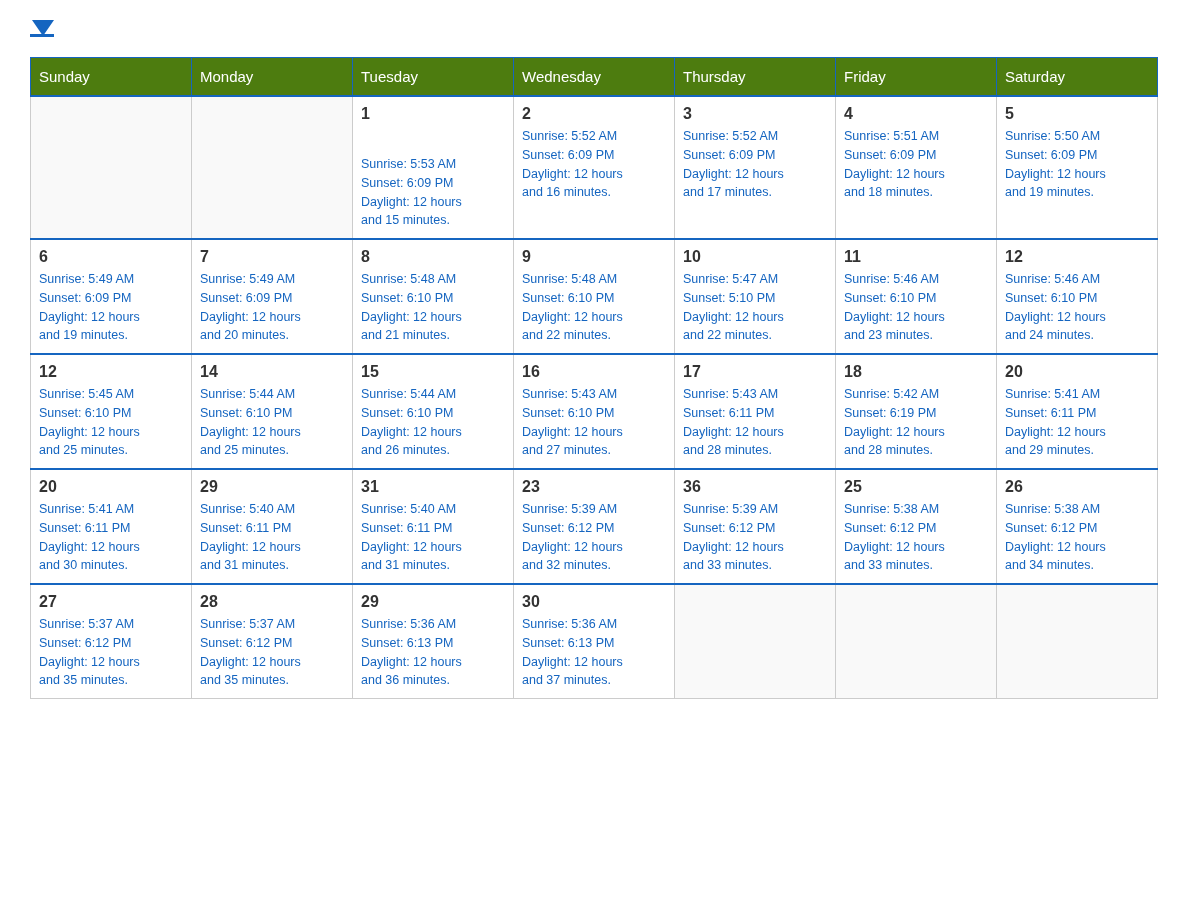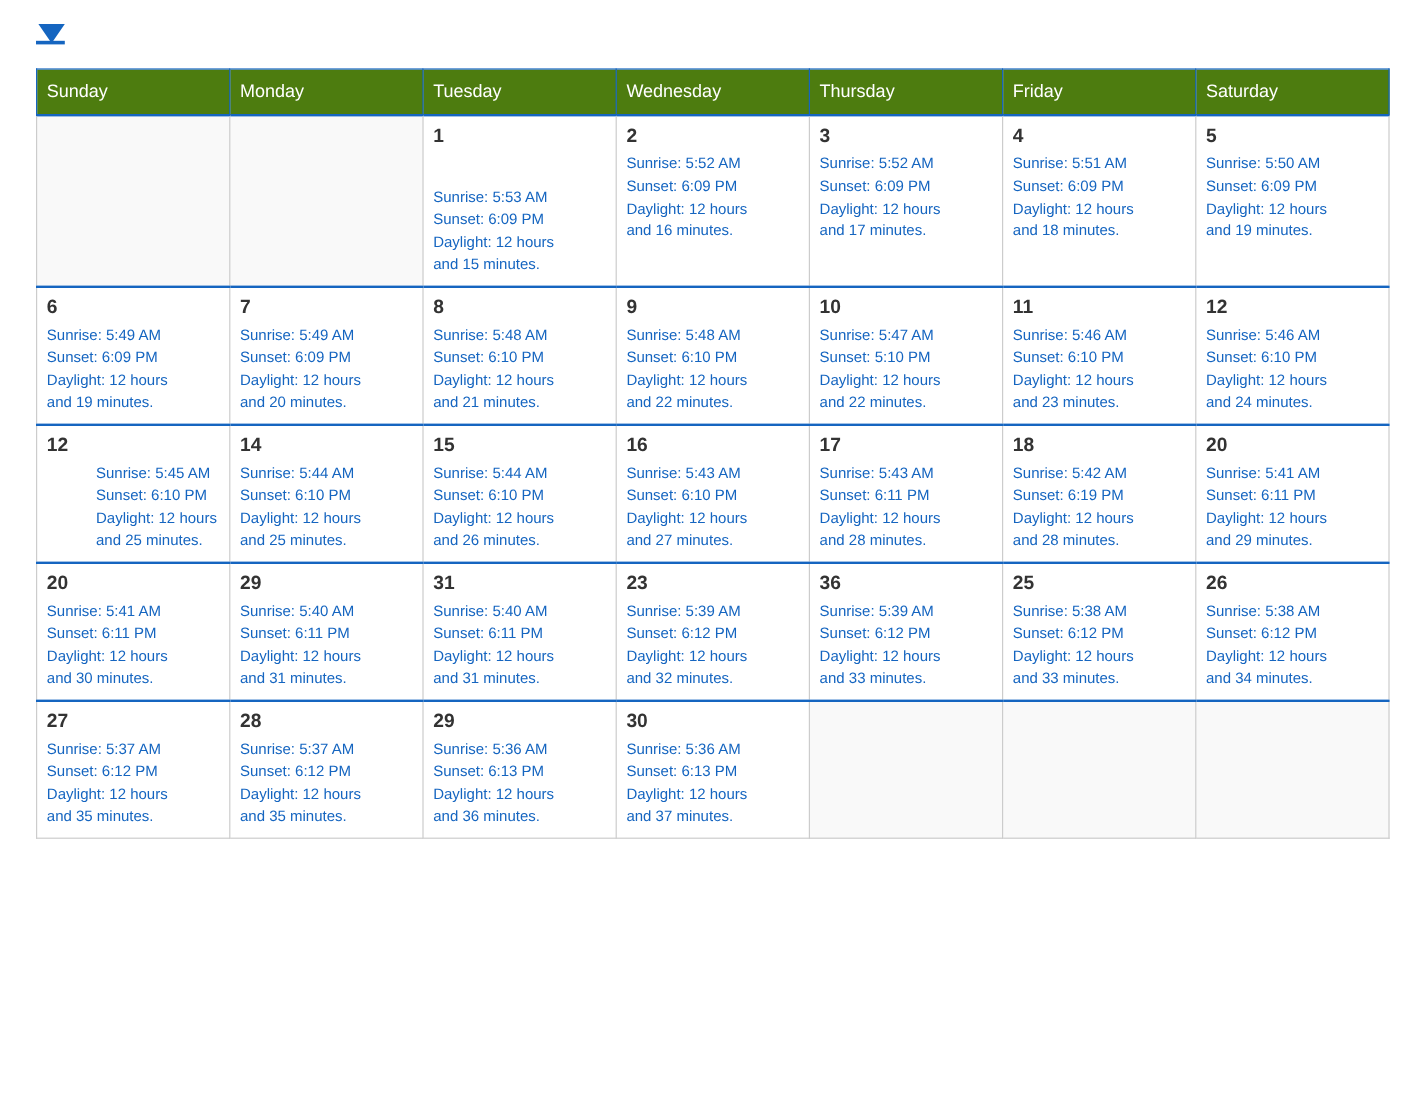--- a/index.html
+++ b/index.html
@@ -223,21 +223,21 @@
           <div class="day-number">12</div>
           <div class="day-info" style="white-space: pre-line;">Sunrise: 5:46 AM
 Sunset: 6:10 PM
 Daylight: 12 hours
 and 24 minutes.</div>
         </td>
       </tr>
       <tr class="week-row">
         <td>
           <div class="day-number">12</div>
-          <div class="day-info" style="white-space: pre-line; margin-left: 41px;">Sunrise: 5:45 AM
+          <div class="day-info" style="white-space: pre-line;">Sunrise: 5:45 AM
 Sunset: 6:10 PM
 Daylight: 12 hours
 and 25 minutes.</div>
         </td>
         <td>
           <div class="day-number">14</div>
           <div class="day-info" style="white-space: pre-line;">Sunrise: 5:44 AM
 Sunset: 6:10 PM
 Daylight: 12 hours
 and 25 minutes.</div>

